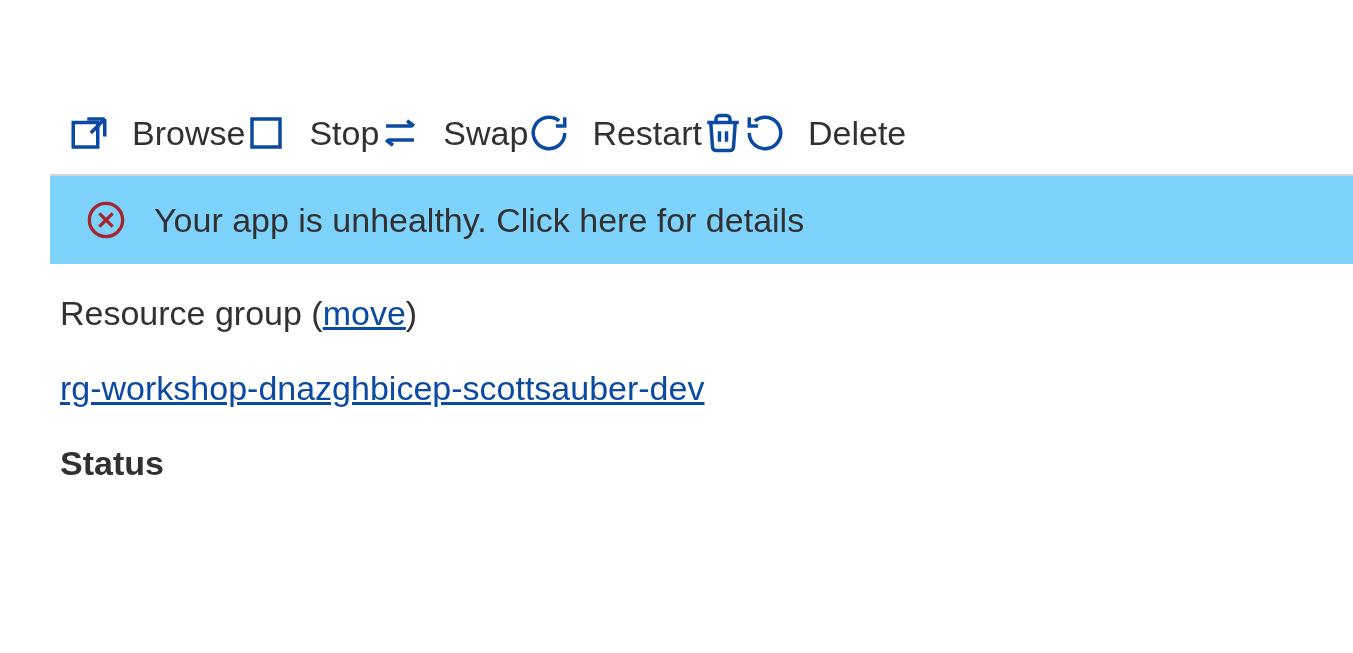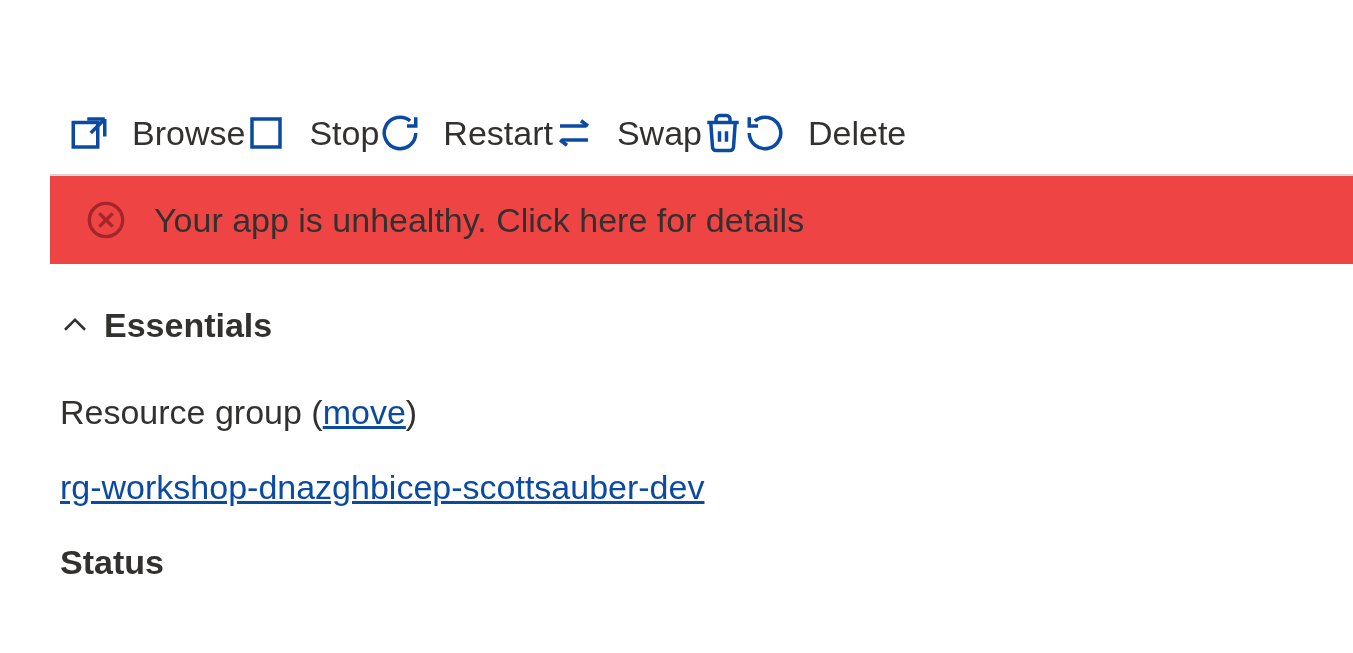--- a/index.html
+++ b/index.html
@@ -37,21 +37,21 @@
       display: inline-flex;
       align-items: center;
       justify-content: center;
       color: #0b4aa3;
     }
     .toolbar-item .icon svg {
       width: 42px;
       height: 42px;
     }
     .banner {
-      background: #ef4444;
+      background: #7dd3fc;
       display: flex;
       align-items: center;
       gap: 28px;
       padding: 24px 36px;
       font-size: 34px;
       color: #323130;
       cursor: pointer;
     }
     .banner .error-icon {
       display: inline-flex;
@@ -132,37 +132,37 @@
         <svg viewBox="0 0 24 24" fill="none" stroke="currentColor" stroke-width="2">
           <rect x="4" y="4" width="16" height="16"></rect>
         </svg>
       </span>
       <span>Stop</span>
     </div>
 
     <div class="toolbar-item">
       <span class="icon">
         <svg viewBox="0 0 24 24" fill="none" stroke="currentColor" stroke-width="2">
-          <path d="M21 12a9 9 0 1 1-3.2-6.9"></path>
-          <polyline points="21,3 21,8 16,8"></polyline>
-        </svg>
-      </span>
-      <span>Restart</span>
-    </div>
-
-    <div class="toolbar-item">
-      <span class="icon">
-        <svg viewBox="0 0 24 24" fill="none" stroke="currentColor" stroke-width="2">
           <line x1="4" y1="8" x2="19" y2="8"></line>
           <polyline points="16,5 20,8"></polyline>
           <line x1="20" y1="16" x2="5" y2="16"></line>
           <polyline points="8,19 4,16"></polyline>
         </svg>
       </span>
       <span>Swap</span>
+    </div>
+
+    <div class="toolbar-item">
+      <span class="icon">
+        <svg viewBox="0 0 24 24" fill="none" stroke="currentColor" stroke-width="2">
+          <path d="M21 12a9 9 0 1 1-3.2-6.9"></path>
+          <polyline points="21,3 21,8 16,8"></polyline>
+        </svg>
+      </span>
+      <span>Restart</span>
     </div>
 
     <div class="toolbar-item">
       <span class="icon">
         <svg viewBox="0 0 24 24" fill="none" stroke="currentColor" stroke-width="2">
           <polyline points="3,6 21,6"></polyline>
           <path d="M19 6l-1 14a2 2 0 0 1-2 2H8a2 2 0 0 1-2-2L5 6"></path>
           <path d="M8 6V4a2 2 0 0 1 2-2h4a2 2 0 0 1 2 2v2"></path>
           <line x1="10" y1="11" x2="10" y2="17"></line>
           <line x1="14" y1="11" x2="14" y2="17"></line>
@@ -185,28 +185,20 @@
     <span class="error-icon">
       <svg viewBox="0 0 24 24" fill="none" stroke="currentColor" stroke-width="2">
         <circle cx="12" cy="12" r="10"></circle>
         <line x1="8" y1="8" x2="16" y2="16"></line>
         <line x1="16" y1="8" x2="8" y2="16"></line>
       </svg>
     </span>
     <span>Your app is unhealthy. Click here for details</span>
   </div>
 
-  <div class="essentials-header">
-    <span class="chevron">
-      <svg viewBox="0 0 24 24" fill="none" stroke="currentColor" stroke-width="2">
-        <polyline points="4,15 12,7 20,15"></polyline>
-      </svg>
-    </span>
-    <span class="essentials-title">Essentials</span>
-  </div>
 
   <div class="essentials-body">
     <span class="field-label">
       <span>Resource group (</span><span class="move-link">move</span><span>)</span>
     </span>
 
     <a class="link">rg-workshop-dnazghbicep-scottsauber-dev</a>
 
     <span class="status-label">Status</span>
   </div>

